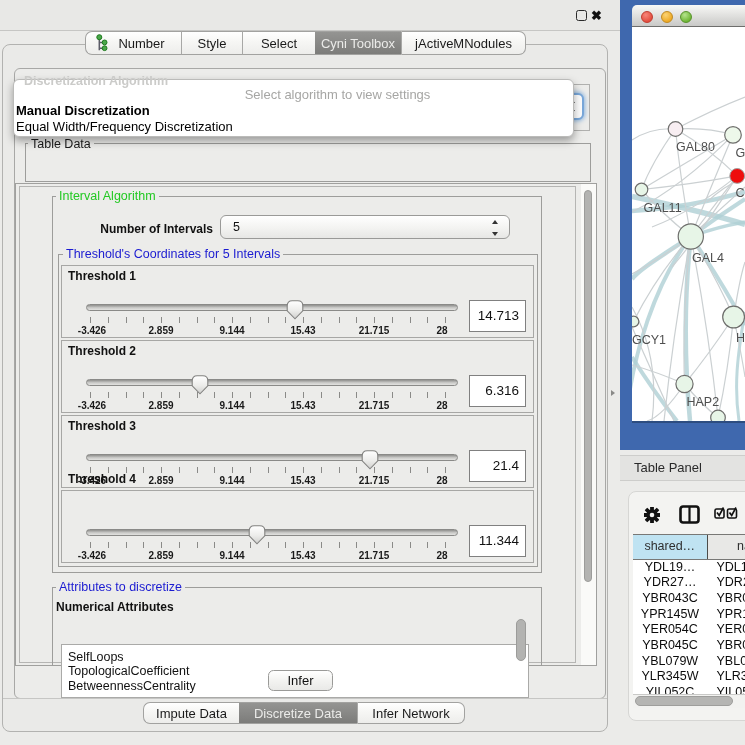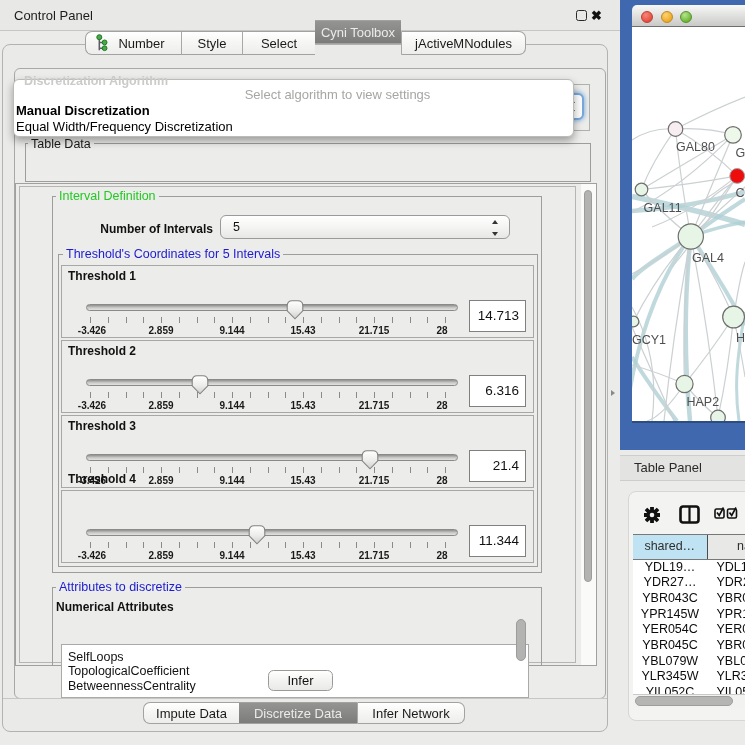--- a/index.html
+++ b/index.html
@@ -38,55 +38,54 @@
 #netcanvas { left:632px; top:27px; width:113px; height:394px; background:#fff; }
 #tablepanelbar { left:620px; top:455px; width:125px; height:26px; background:#e3e3e1; border-top:1px solid #cdcdcb; border-bottom:1px solid #cdcdcb; }
 #tablewell { left:628px; top:491px; width:120px; height:230px; background:#f3f3f1; border:1px solid #d6d6d4; border-radius:8px 0 0 8px; }
 .trow { position:absolute; font-size:12.5px; color:#0c0c0c; }
 #popup { left:13px; top:79px; width:561px; height:58px; background:#ffffff; border:1px solid #bbbbb9; border-radius:6px; box-shadow:0 4px 9px rgba(0,0,0,0.35); z-index:29; }
 </style>
 </head>
 <body>
 <div id="stage">
   <div class="abs" id="titlebar"></div>
-  <div class="abs" id="titletext">Control Panel</div>
   <div class="abs" id="floatico"></div>
   <div class="abs" id="closeico">✖</div>
   <div class="abs" id="outerpanel"></div>
   <div class="abs" id="innerpanel"></div>
 
   <div class="seg first" style="left:85px; top:31px; width:96px;"><span style="margin-left:16px;">Number</span></div>
   <svg class="abs" style="left:92px; top:34px;" width="18" height="18" viewBox="0 0 18 18">
     <path d="M7.3 4.5 L7.3 16.2 M7.3 8.4 L12.2 8.4 M7.3 14.2 L12.2 14.2" stroke="#5c5c68" stroke-width="1.5" fill="none"></path>
     <circle cx="7.3" cy="3.2" r="2.5" fill="#4aa84a" stroke="#1e7a1e" stroke-width="1"></circle>
     <circle cx="12.6" cy="8.4" r="2.4" fill="#4aa84a" stroke="#1e7a1e" stroke-width="1"></circle>
     <circle cx="12.6" cy="14.2" r="2.4" fill="#4aa84a" stroke="#1e7a1e" stroke-width="1"></circle>
   </svg>
   <div class="seg div" style="left:181px; top:31px; width:61px;">Style</div>
   <div class="seg div" style="left:242px; top:31px; width:73px;">Select</div>
-  <div class="seg sel" style="left:315px; top:20px; width:86px;">Cyni Toolbox</div>
+  <div class="seg sel" style="left:315px; top:31px; width:86px;">Cyni Toolbox</div>
   <div class="seg div last" style="left:401px; top:31px; width:125px;">jActiveMNodules</div>
 
   <div class="group" style="left:24px; top:84px; width:566px; height:47px; border-color:#b0b0ae;"></div>
   <div class="abs" style="left:548px; top:93px; width:36px; height:27px; border:2px solid #79a7d9; border-radius:0 6px 6px 0; background:#fdfdfd; box-shadow:0 0 4px 1px #8cb4de;"></div>
   <div class="arrows" style="left:569px; top:99px; height:15px;">
       <span class="up"></span>
       <span class="dn"></span>
     </div>
 
   <div class="group" style="left:25px; top:143px; width:566px; height:39px;"></div>
   <div class="gtitle" style="left:28px; top:137px; color:#1a1a1a;">Table Data</div>
 
   <div class="abs" style="left:15px; top:183px; width:582px; height:483px; border:1px solid #a0a09e; background:#ececea;"></div>
   <div class="abs" style="left:19px; top:186px; width:557px; height:477px; border:1px solid #b5b5b3; background:#ececea;"></div>
   <div class="abs" style="left:581px; top:184px; width:15px; height:481px; background:#fafaf8;"></div>
   <div class="vscroll" style="left:584px; top:190px; width:8px; height:392px;"></div>
 
   <div class="group" style="left:52px; top:196px; width:490px; height:377px;"></div>
-  <div class="gtitle" style="left:56px; top:189px; color:#22c922;">Interval Definition</div>
+  <div class="gtitle" style="left:56px; top:189px; color:#22c922;">Interval Algorithm</div>
   <div class="blab abs" style="left:60px; top:221.5px; width:153px; text-align:right;">Number of Intervals</div>
   <div class="combo" style="left:220px; top:215px; width:290px; height:24px; line-height:22px; border-radius:6px;">
     <span class="ctext">5</span>
     <span class="arrows" style="right:9px; top:4px; height:16px;">
         <span class="up"></span>
         <span class="dn"></span>
       </span>
   </div>
 
   <div class="group" style="left:58px; top:254px; width:480px; height:313px;"></div>

